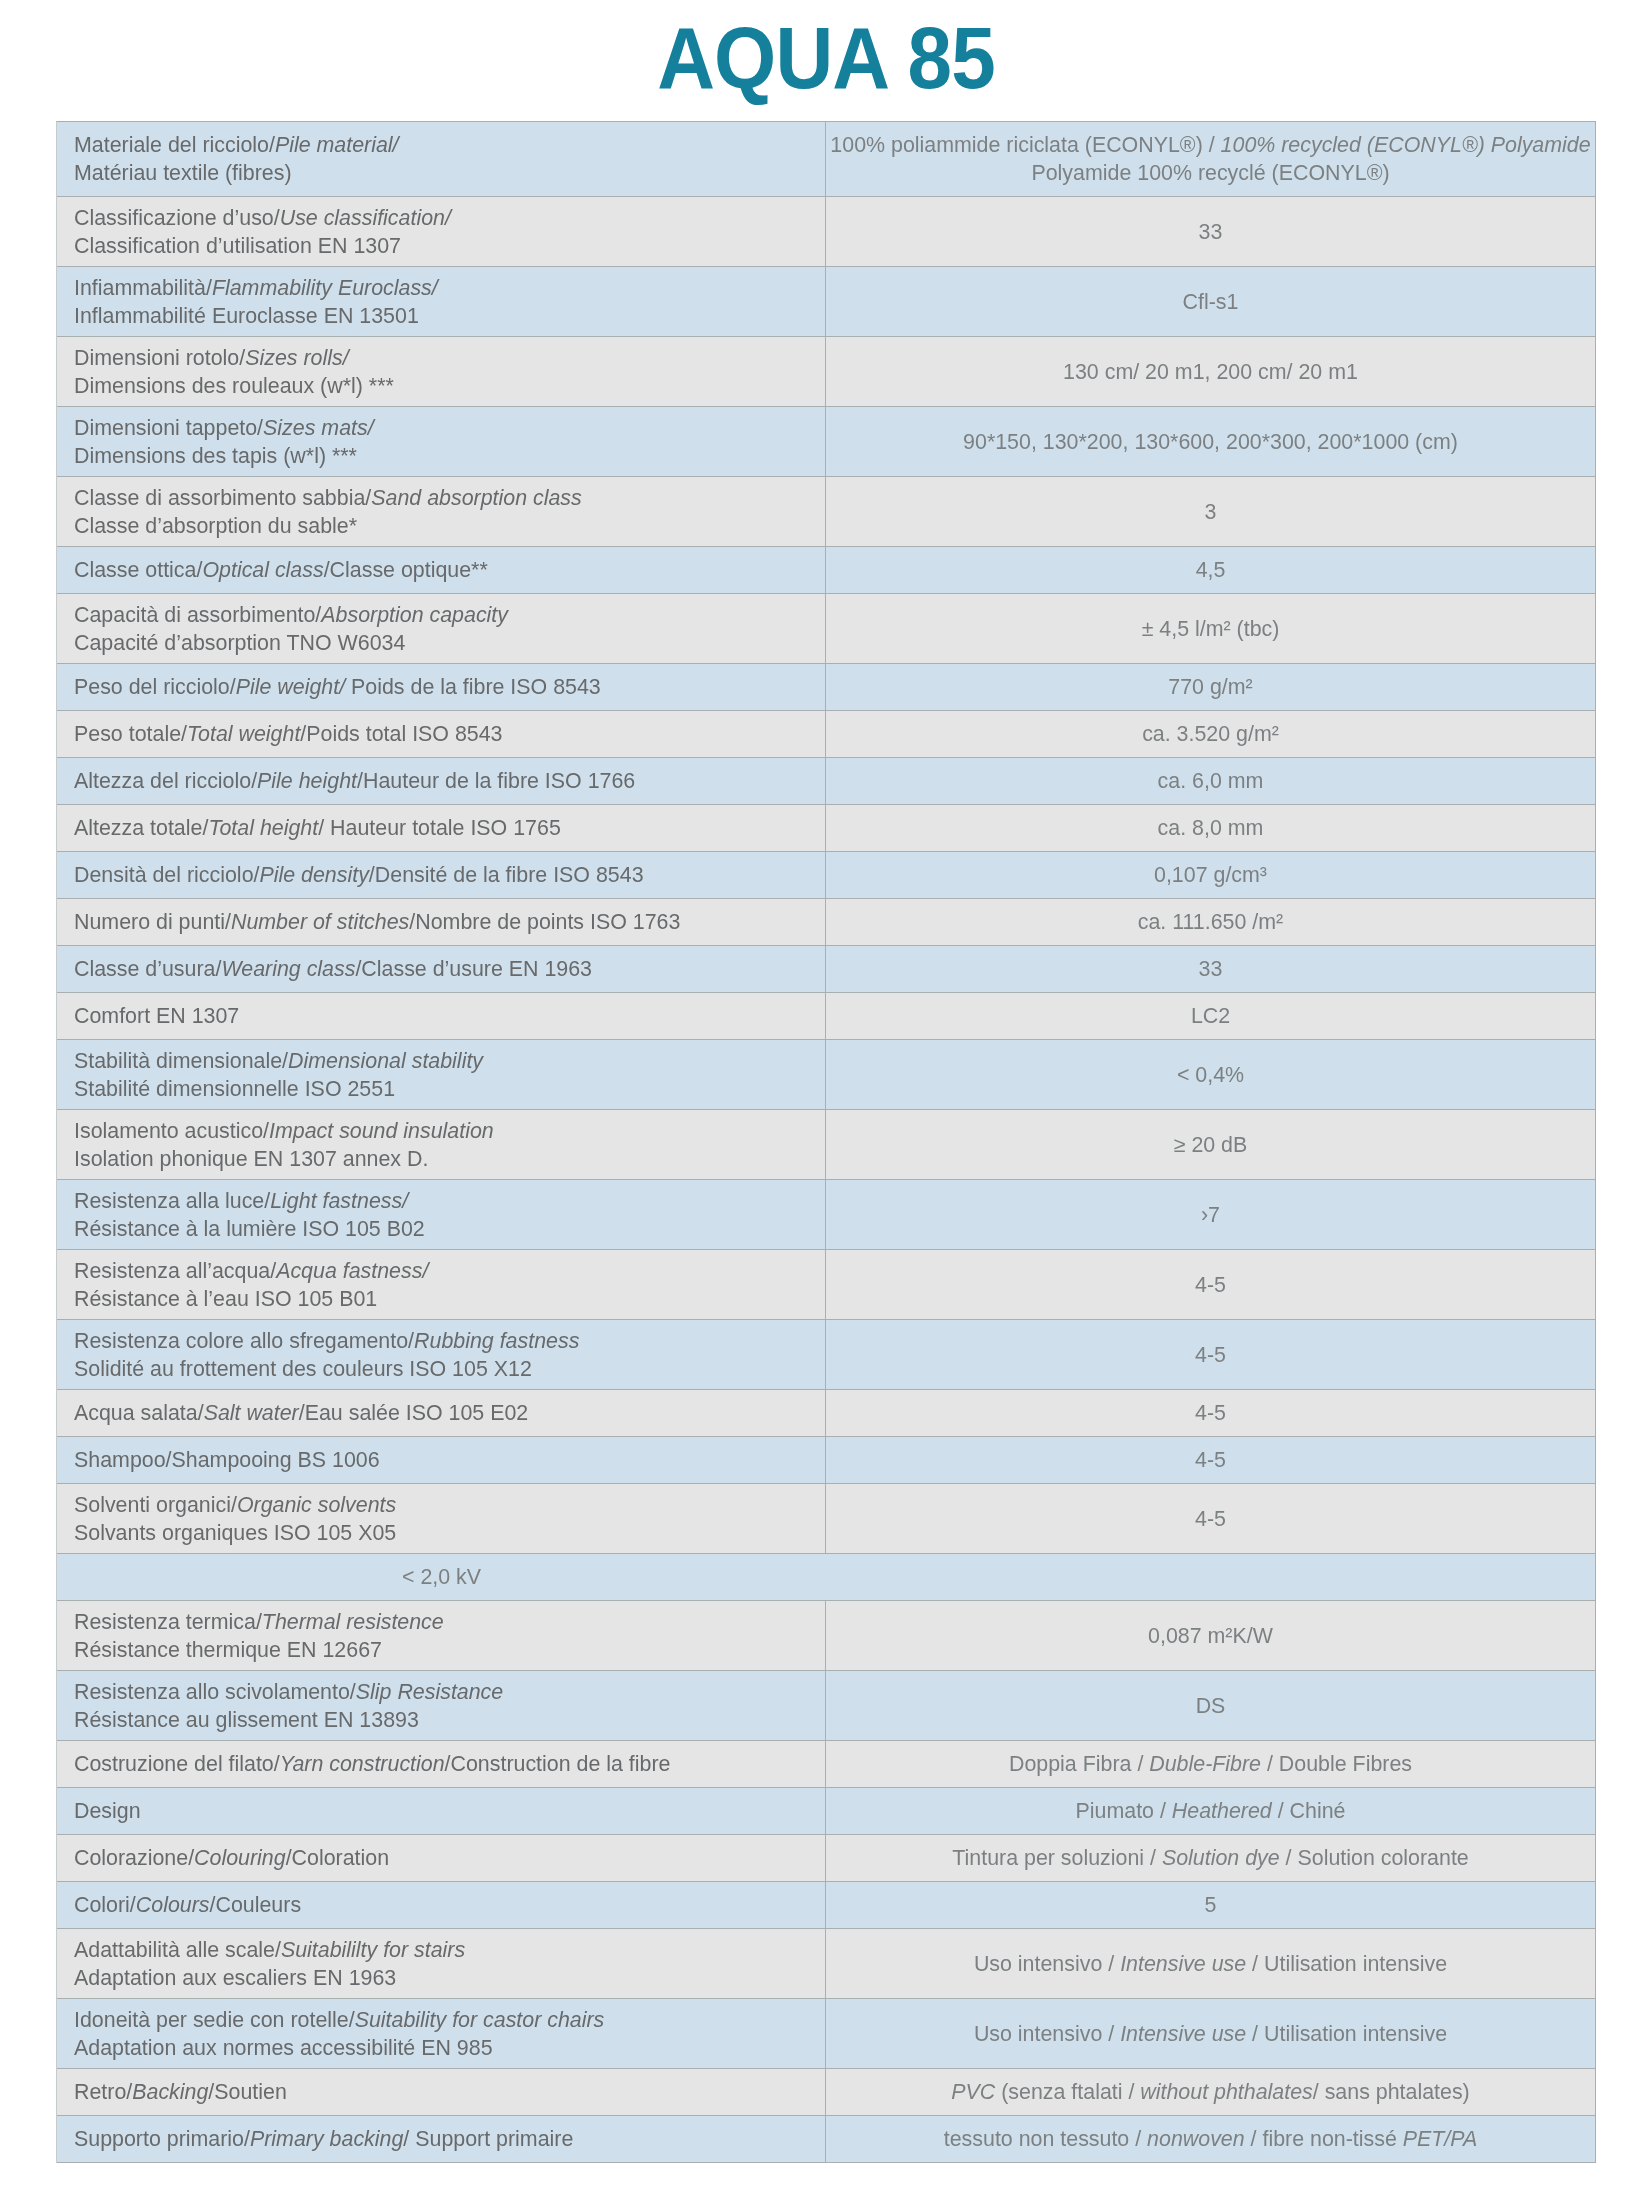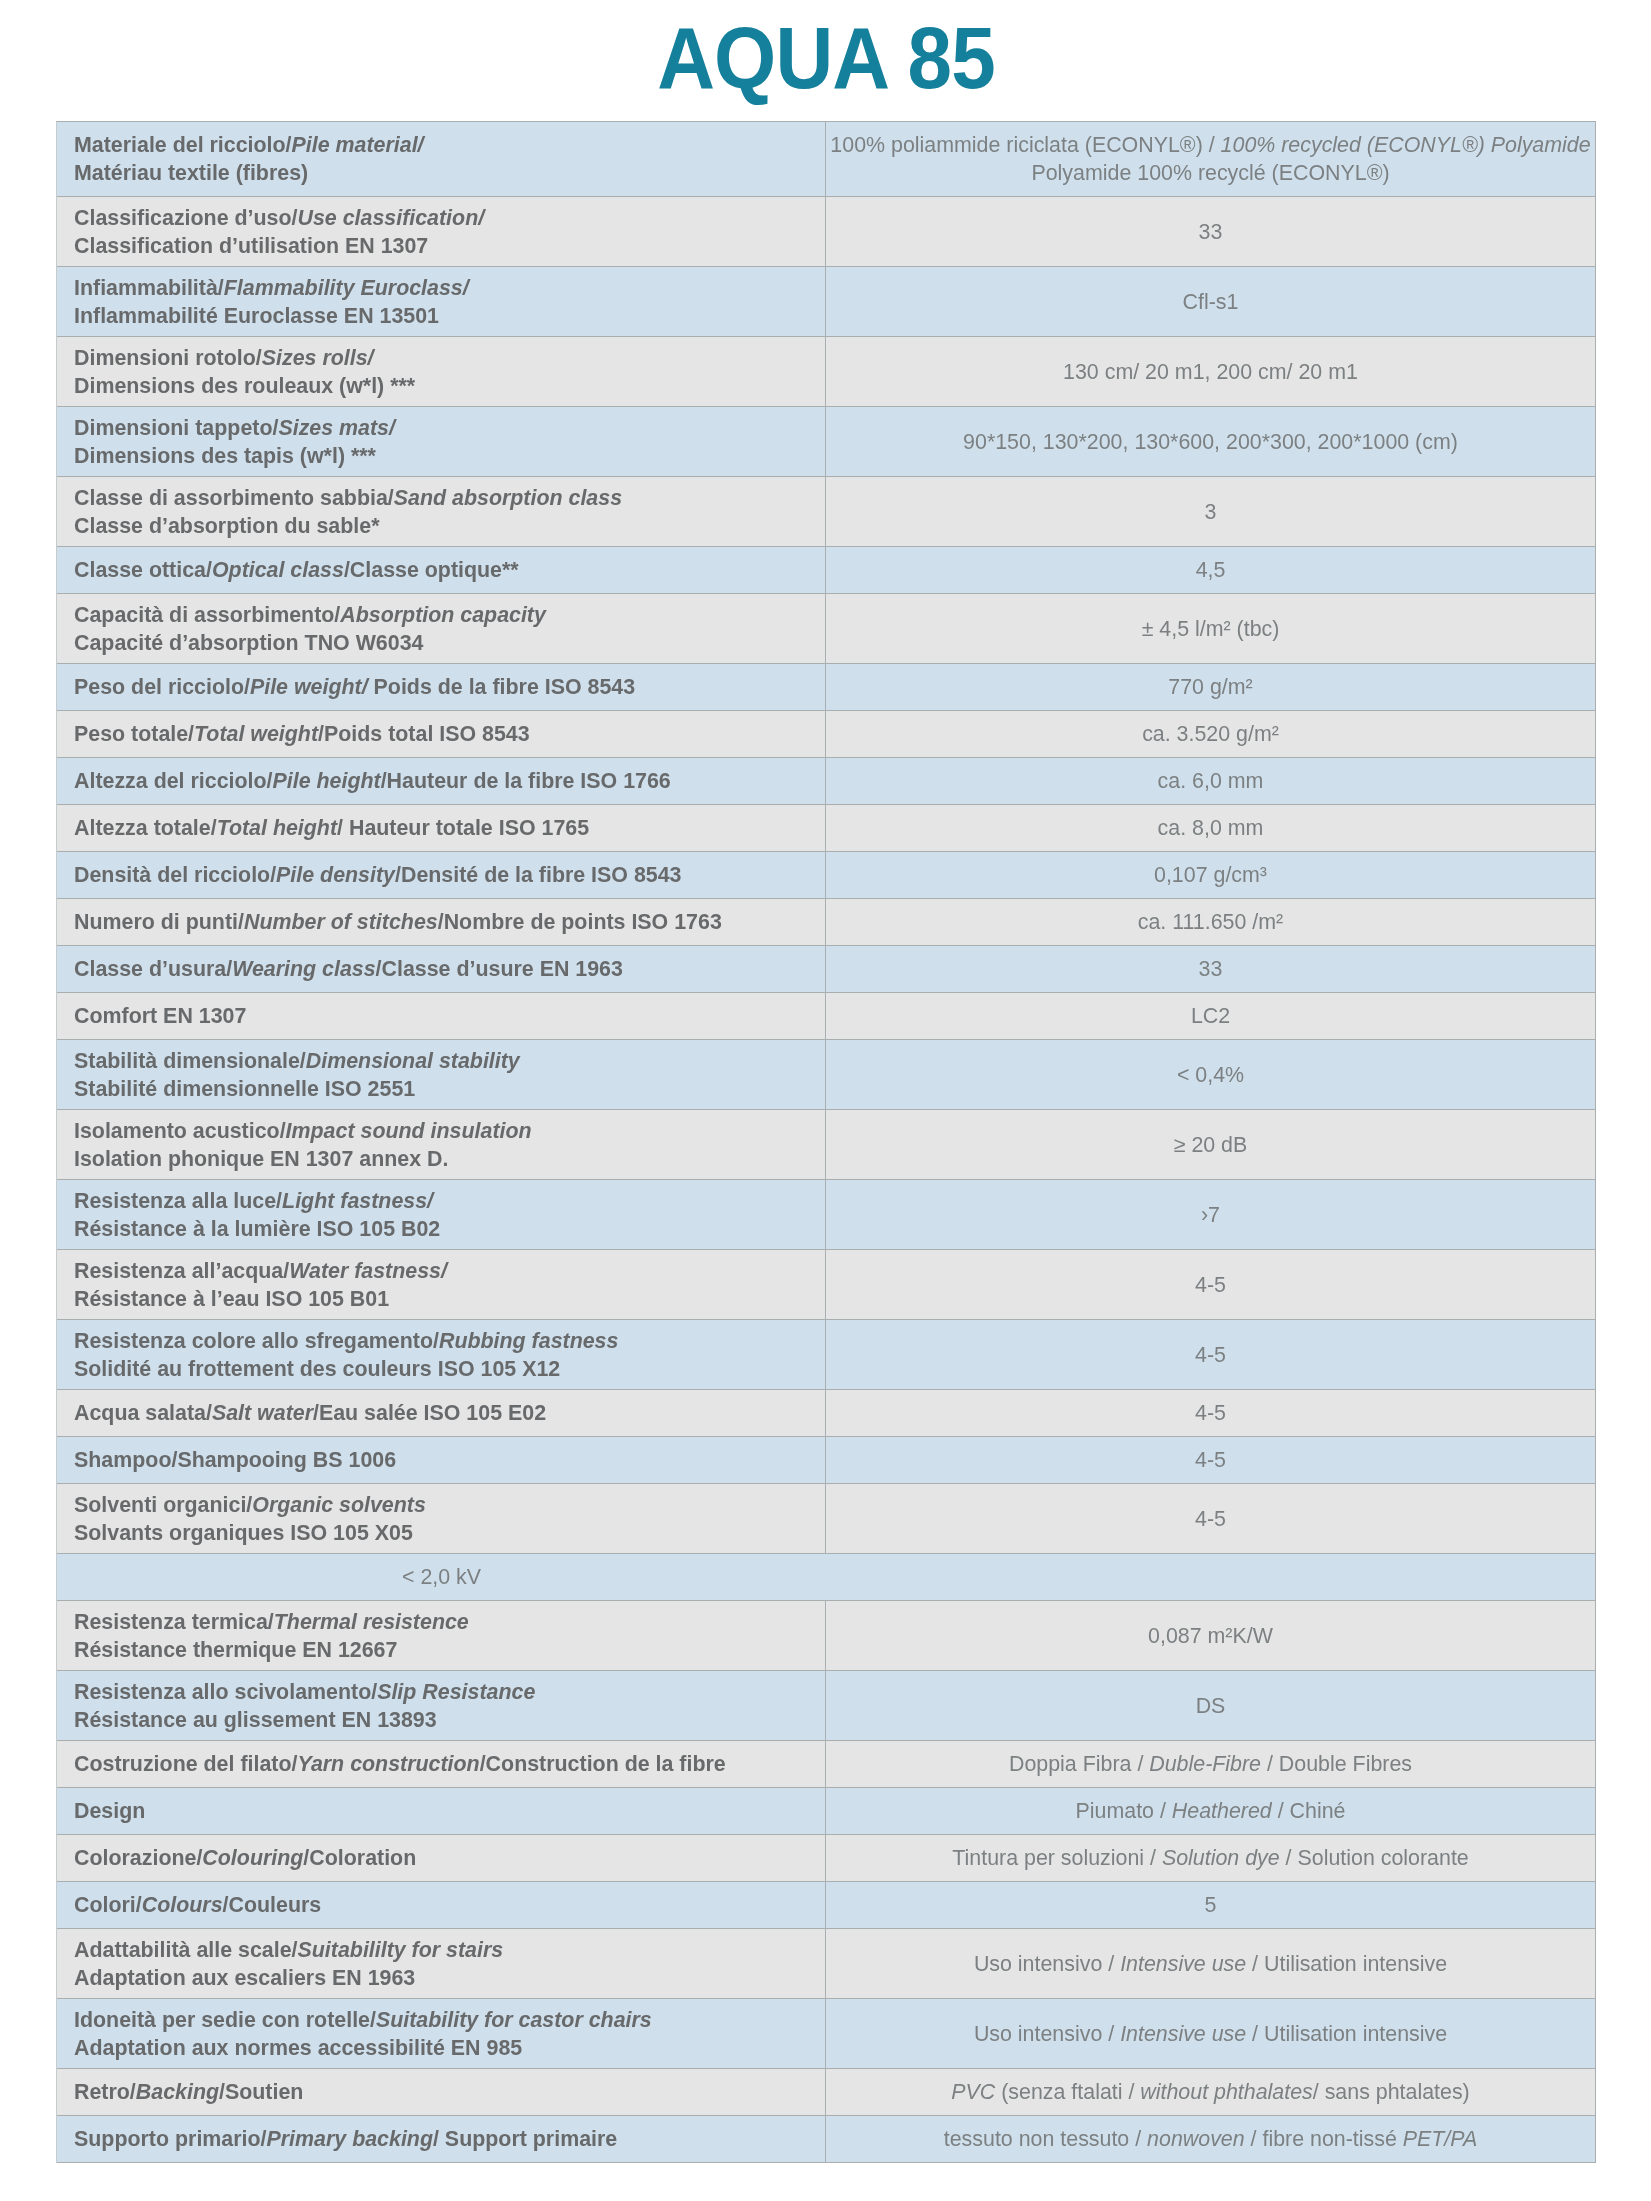--- a/index.html
+++ b/index.html
@@ -40,21 +40,21 @@
     flex-direction:column;
     justify-content:center;
   }
   .cell .line{white-space:nowrap;}
   .label{
     width:50%;
     padding:6.5px 11.2px 6.5px 17px;
     border-right:1.9px solid #a9aeb1;
     font-size:21.4px;
     line-height:28px;
-    font-weight:700;
+    font-weight:400;
     color:#67696b;
   }
   .value{
     width:50%;
     padding:9px 15px;
     align-items:center;
     text-align:center;
     font-size:21.4px;
     line-height:28px;
     color:#7c8082;
@@ -225,21 +225,21 @@
       <div class="cell label">
         <div class="line"><span>Resistenza alla luce/</span><em>Light fastness/</em></div>
         <div class="line"><span>Résistance à la lumière ISO 105 B02</span></div>
       </div>
       <div class="cell value">
         <div class="line"><span>›7</span></div>
       </div>
     </div>
     <div class="row">
       <div class="cell label">
-        <div class="line"><span>Resistenza all’acqua/</span><em>Water fastness/</em></div>
+        <div class="line"><span>Resistenza all’acqua/</span><em>Acqua fastness/</em></div>
         <div class="line"><span>Résistance à l’eau ISO 105 B01</span></div>
       </div>
       <div class="cell value">
         <div class="line"><span>4-5</span></div>
       </div>
     </div>
     <div class="row shade">
       <div class="cell label">
         <div class="line"><span>Resistenza colore allo sfregamento/</span><em>Rubbing fastness</em></div>
         <div class="line"><span>Solidité au frottement des couleurs ISO 105 X12</span></div>

